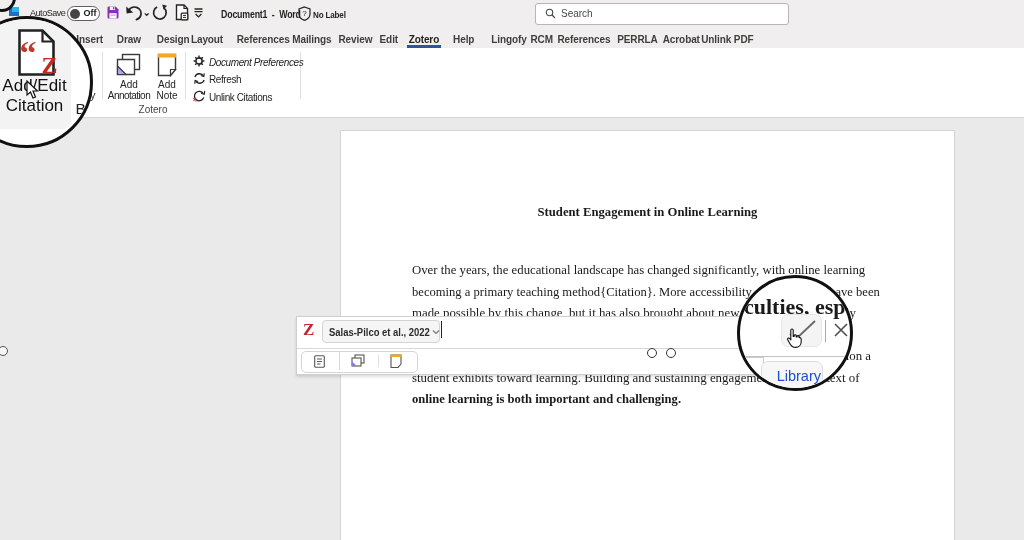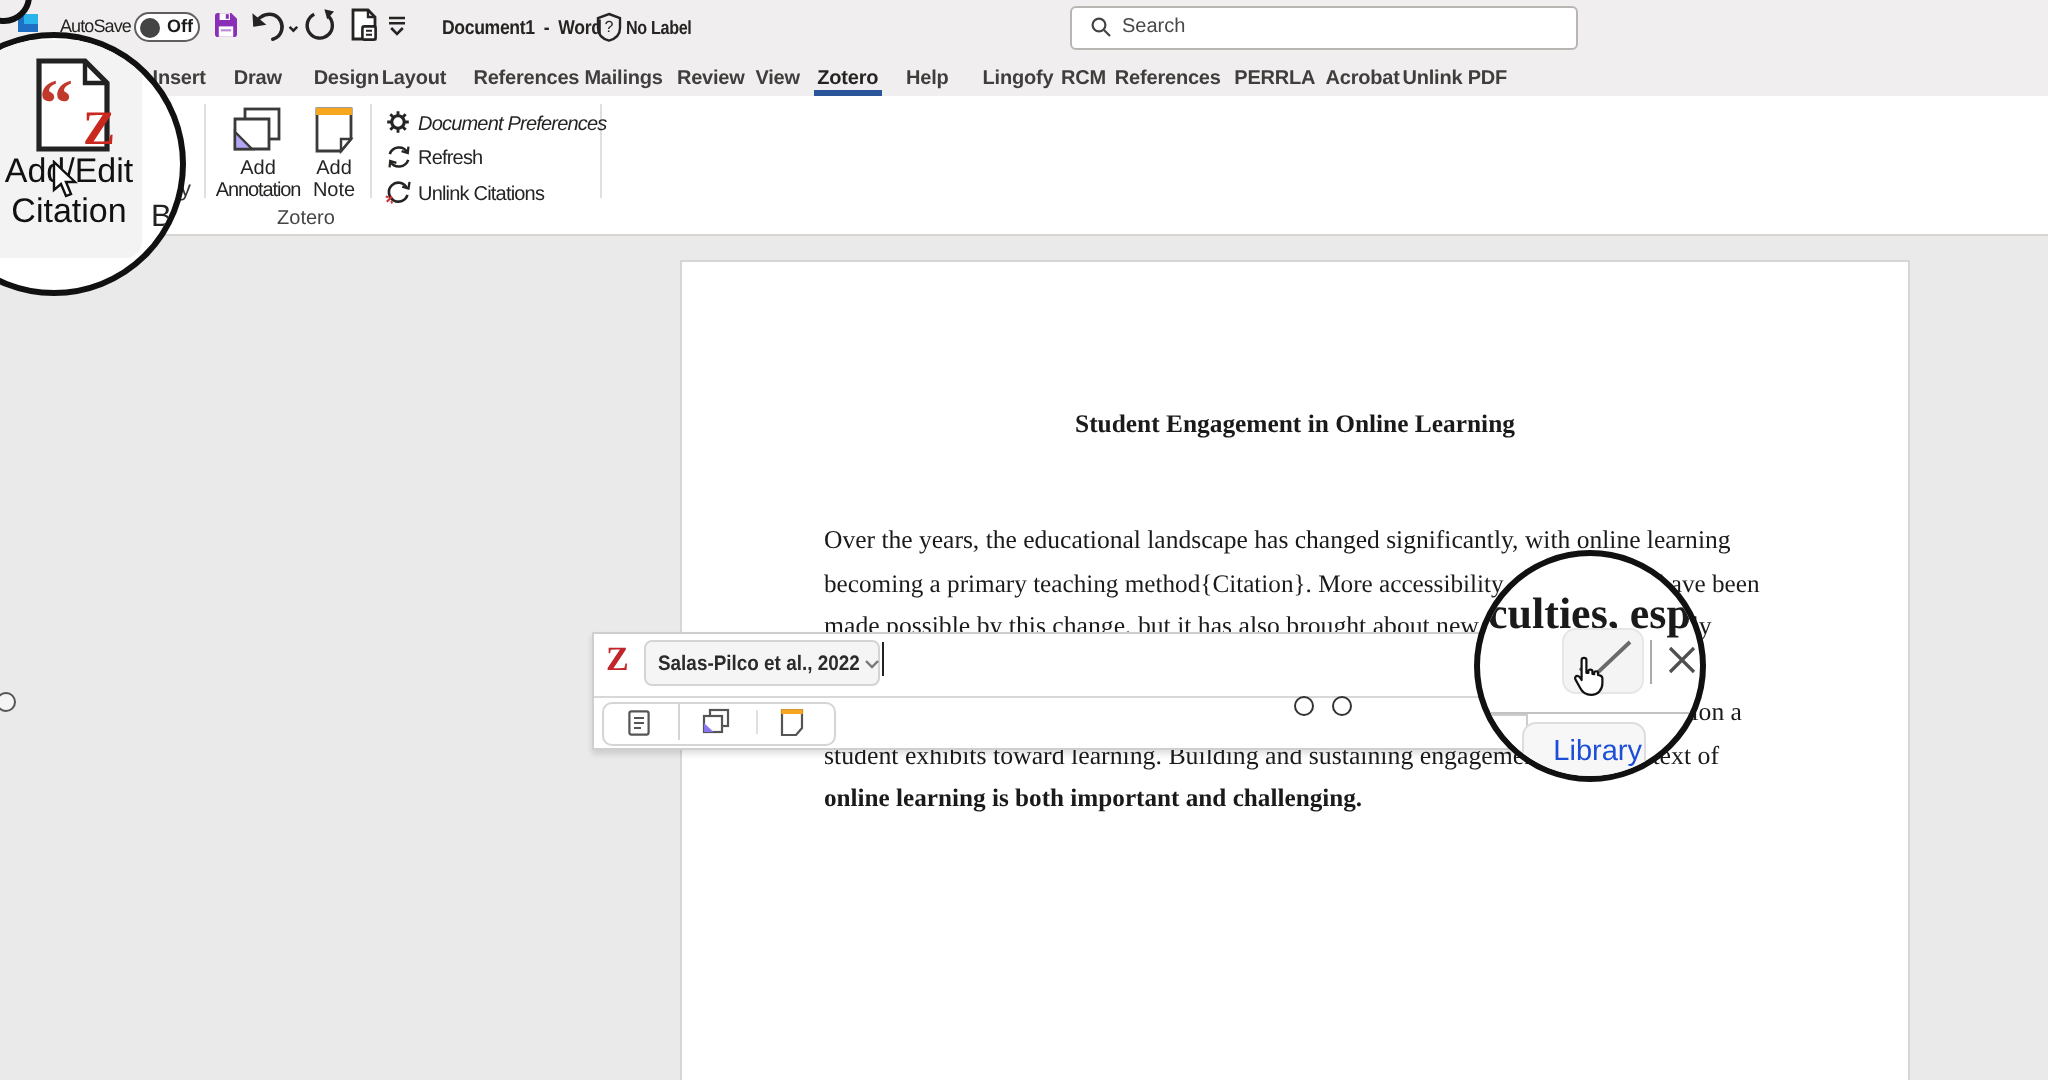--- a/index.html
+++ b/index.html
@@ -78,21 +78,21 @@
 <div class="abs" style="left:561px;top:8px;font-size:10px;color:#494847;">Search</div>
 
 <div class="abs" id="tabrow"></div>
 <span class="tab abs" style="left:89.6px;">Insert</span>
 <span class="tab abs" style="left:128.9px;">Draw</span>
 <span class="tab abs" style="left:173.2px;">Design</span>
 <span class="tab abs" style="left:207px;">Layout</span>
 <span class="tab abs" style="left:263.2px;">References</span>
 <span class="tab abs" style="left:311.8px;">Mailings</span>
 <span class="tab abs" style="left:355.4px;">Review</span>
-<span class="tab abs" style="left:388.8px;">View</span>
+<span class="tab abs" style="left:388.8px;">Edit</span>
 <span class="tab abs" style="left:423.9px;font-weight:bold;color:#252423;">Zotero</span>
 <div class="abs" style="left:407px;top:45px;width:34px;height:2.5px;background:#2b579a;"></div>
 <span class="tab abs" style="left:463.7px;">Help</span>
 <span class="tab abs" style="left:509px;">Lingofy</span>
 <span class="tab abs" style="left:541.7px;">RCM</span>
 <span class="tab abs" style="left:583.9px;">References</span>
 <span class="tab abs" style="left:637.4px;">PERRLA</span>
 <span class="tab abs" style="left:681.3px;">Acrobat</span>
 <span class="tab abs" style="left:727.4px;">Unlink PDF</span>
 

